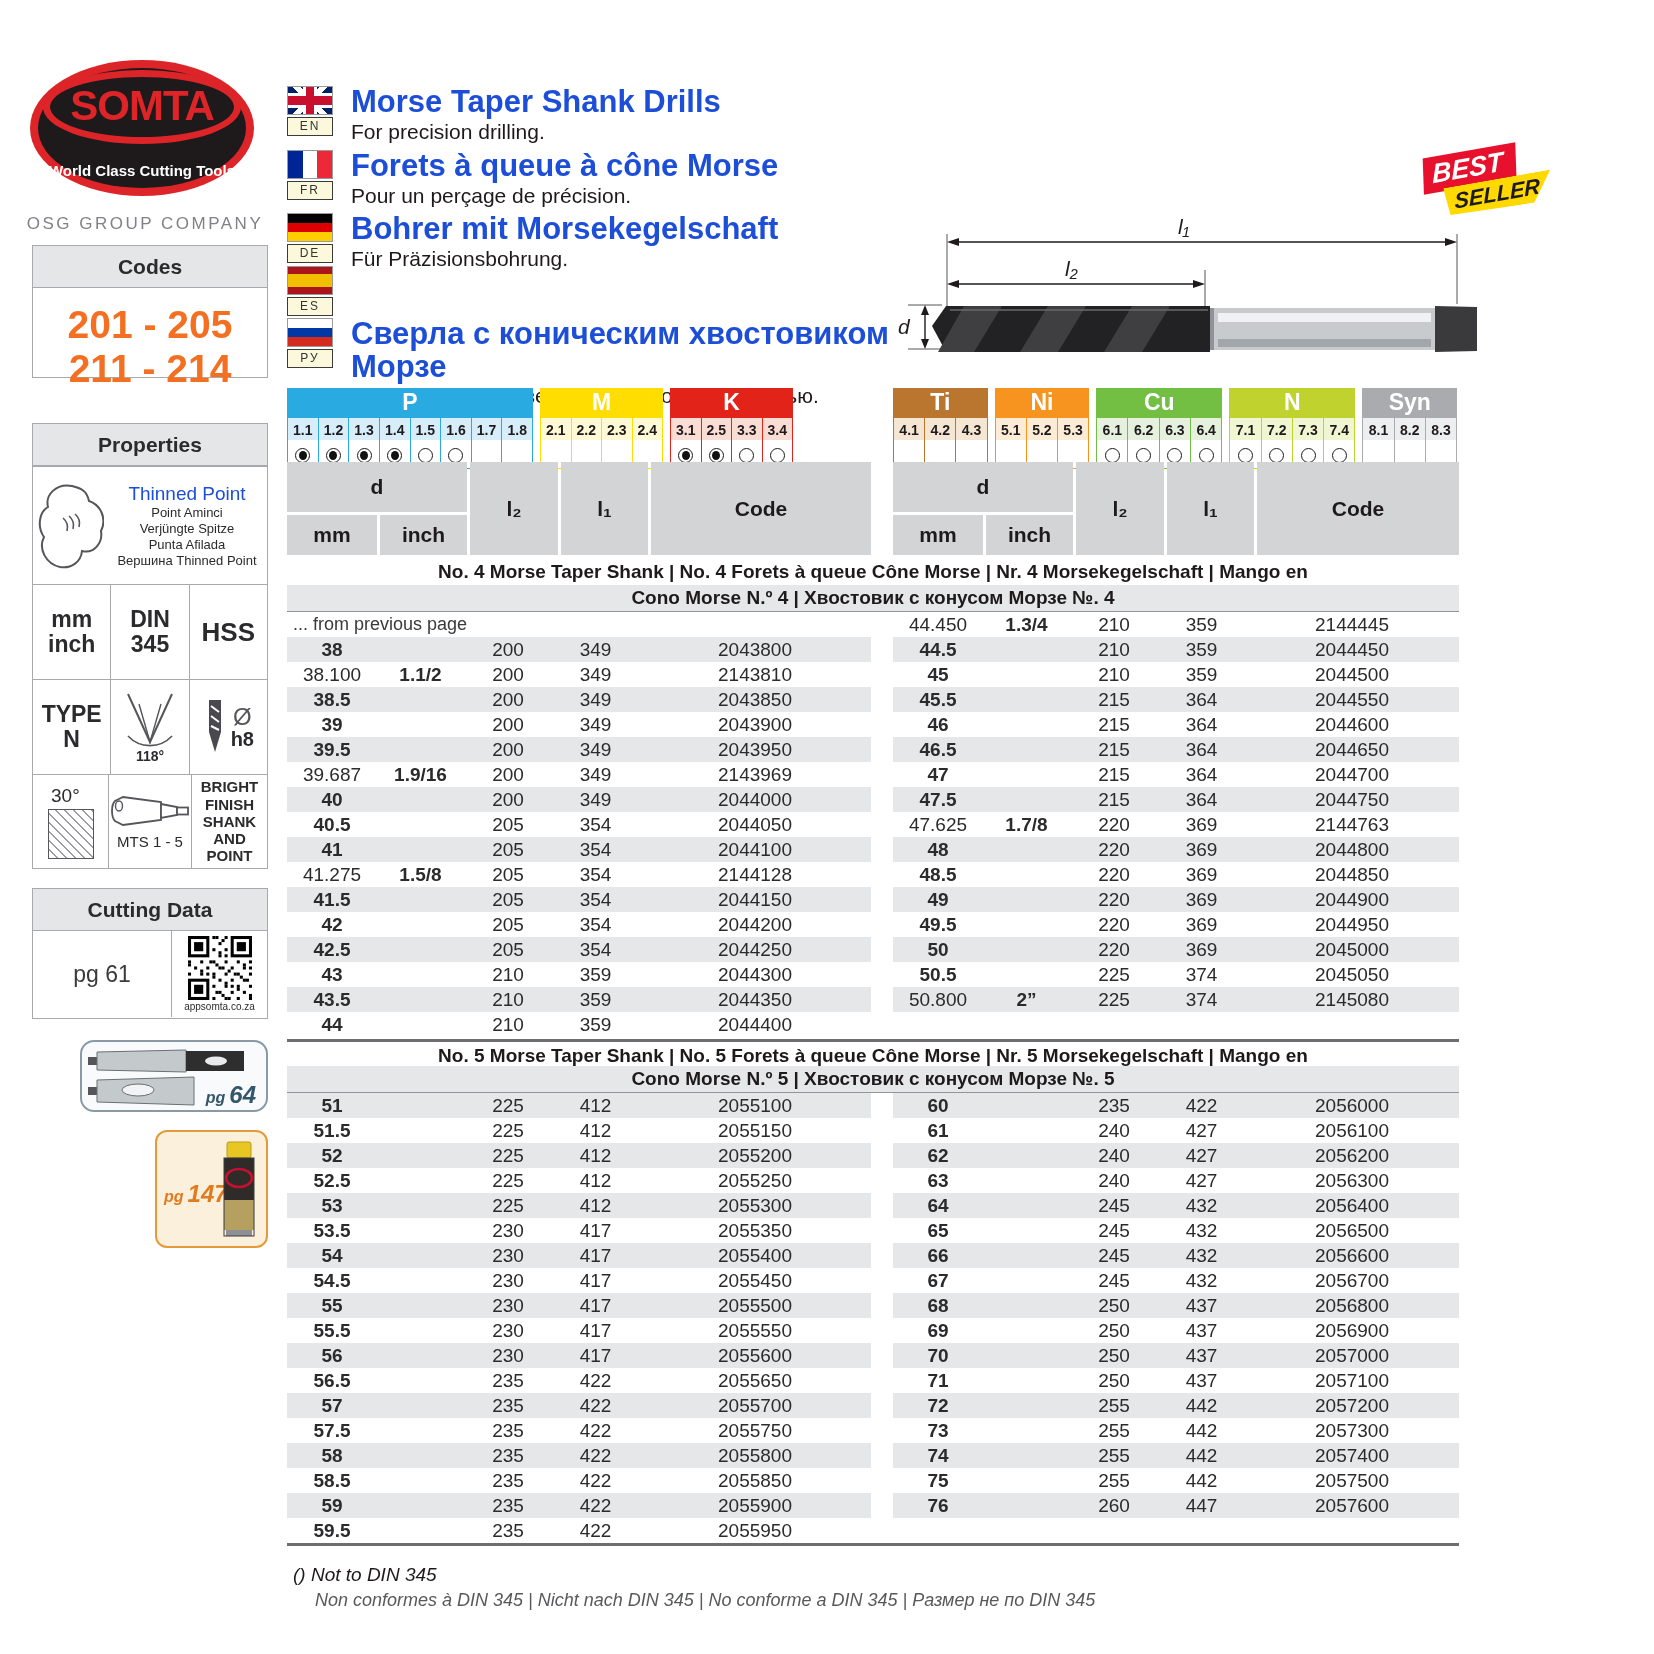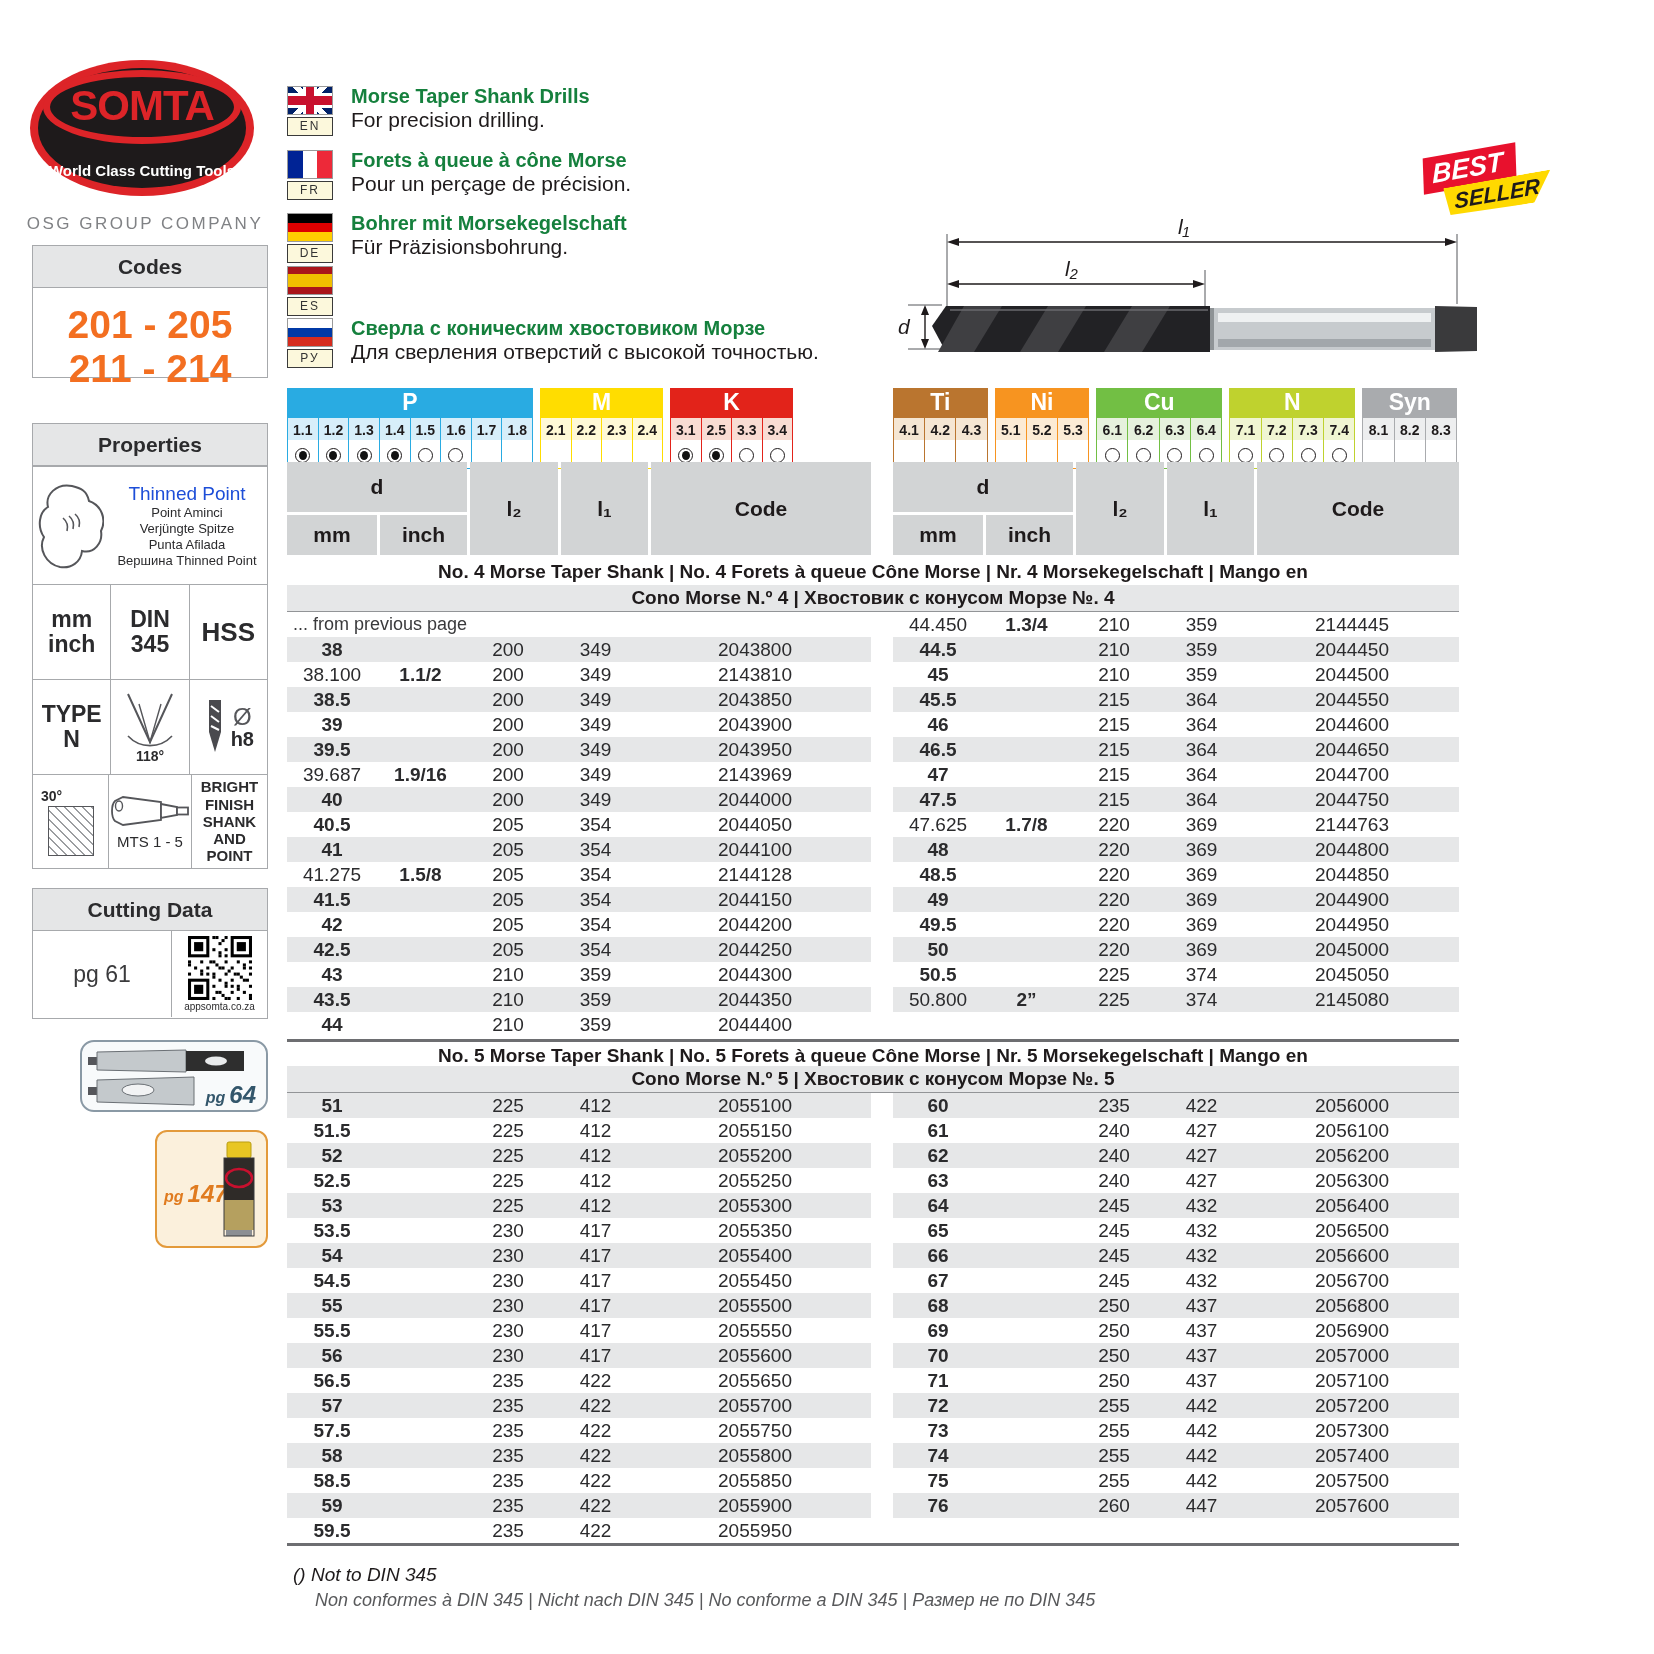--- a/index.html
+++ b/index.html
@@ -35,21 +35,21 @@
   .tp-main{font-size:19px;color:#1d4ed8;}
   .tp-sub{font-size:13px;color:#2B2B2D;}
   .pbig{font-weight:bold;font-size:23px;line-height:1.08;}
   .pbig.hss{font-size:26px;}
   .angle-label{font-weight:bold;font-size:14px;margin-top:-4px;}
   .h8cell{flex-direction:row;gap:4px;}
   .h8txt{display:flex;flex-direction:column;align-items:center;line-height:1;}
   .dia{font-size:24px;color:#55565A;}
   .h8b{font-weight:bold;font-size:20px;}
   .c30{flex-direction:column;}
-  .deg30{font-weight:bold;font-size:14px;align-self:flex-start;margin-left:8px;}
+  .deg30{font-weight:normal;font-size:19px;align-self:flex-start;margin-left:18px;}
   .hatch{width:46px;height:50px;border:1px solid #55565A;background:repeating-linear-gradient(45deg,transparent 0 5px,#9B9DA0 5px 6.5px);margin-top:2px;}
   .mts-l{font-size:15px;color:#2B2B2D;margin-top:4px;}
   .finish{font-weight:bold;font-size:15px;line-height:1.15;}
 
   
   .cut{left:32px;top:888px;width:236px;height:131px;}
   .cut-body{display:flex;height:86px;}
   .cut-pg{flex:1;display:flex;align-items:center;justify-content:center;font-size:23px;color:#3A3A3C;}
   .cut-qr{width:96px;border-left:1px solid #A7A9AC;display:flex;flex-direction:column;align-items:center;justify-content:center;}
   .qr-cap{font-size:10px;color:#2B2B2D;margin-top:1px;}
@@ -78,21 +78,21 @@
     linear-gradient(135deg,transparent 45%,#fff 45%,#fff 55%,transparent 55%),
     linear-gradient(45deg,transparent 47.5%,#C8102E 47.5%,#C8102E 52.5%,transparent 52.5%),
     linear-gradient(135deg,transparent 47.5%,#C8102E 47.5%,#C8102E 52.5%,transparent 52.5%),
     #012169;}
   .flag-fr{background:linear-gradient(to right,#002395 33.4%,#fff 33.4% 66.7%,#ED2939 66.7%);}
   .flag-de{background:linear-gradient(to bottom,#000 33.4%,#DD0000 33.4% 66.7%,#FFCE00 66.7%);}
   .flag-es{background:linear-gradient(to bottom,#AA151B 26%,#F1BF00 26% 74%,#AA151B 74%);}
   .flag-ru{background:linear-gradient(to bottom,#fff 33.4%,#0039A6 33.4% 66.7%,#D52B1E 66.7%);}
   .langcode{width:46px;height:19px;margin-top:2px;border:1px solid #3a3a3a;background:#FCF8DC;text-align:center;font-size:12px;letter-spacing:2px;line-height:17px;color:#333;}
   .langtxt{margin-left:14px;}
-  .langtitle{font-weight:bold;font-size:20px;color:#15803d;line-height:1.05;}
+  .langtitle{font-weight:bold;font-size:31px;color:#1d4ed8;line-height:1.05;}
   .langsub{font-size:21px;color:#1E1A1B;margin-top:1px;}
 
   
   .badge{left:1425px;top:148px;transform:rotate(-10deg);width:120px;}
   .b-top{display:inline-block;background:#E8112D;color:#fff;font-weight:bold;font-style:italic;font-size:27px;padding:2px 13px 3px 9px;transform:skewX(-8deg);}
   .b-bot{display:inline-block;background:#FFD900;color:#1E1A1B;font-weight:bold;font-style:italic;font-size:22px;padding:2px 11px;transform:skewX(-8deg) translate(15px,-3px);clip-path:polygon(0 0,100% 0,84% 100%,6% 92%);}
 
   
   .matwrap{top:388px;display:flex;gap:7px;}
   #mat-left{left:287px;width:506px;}

